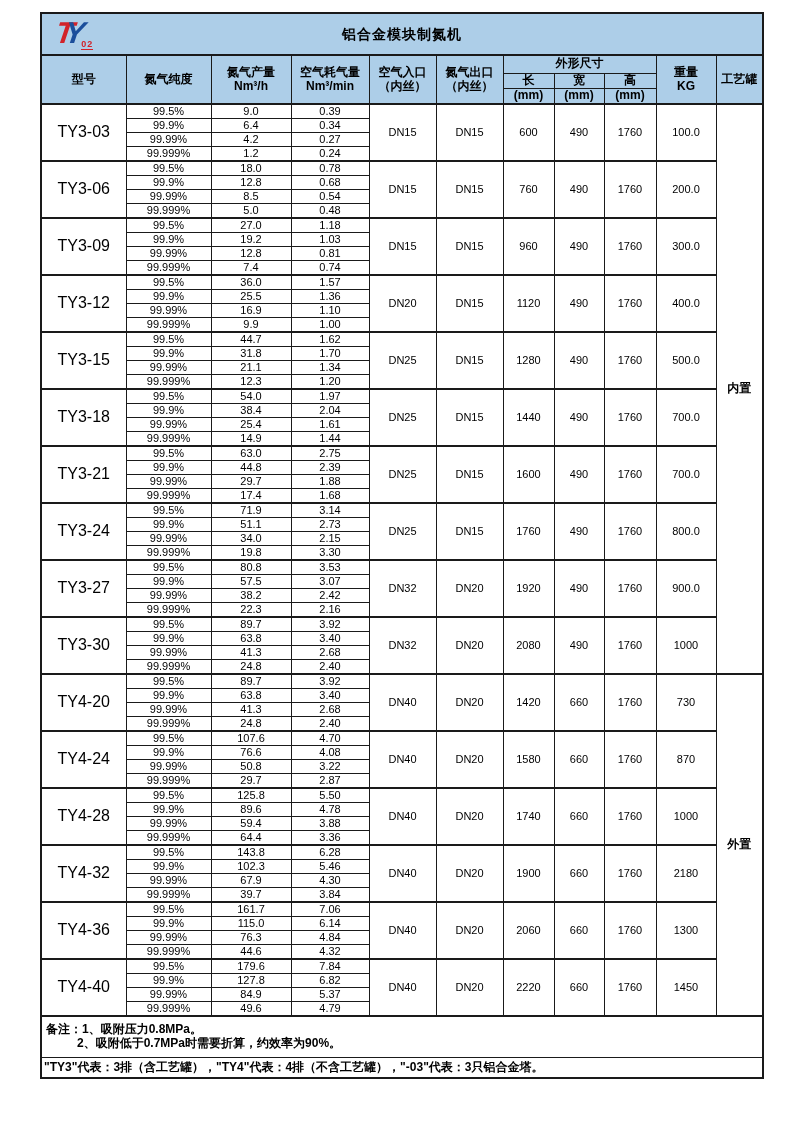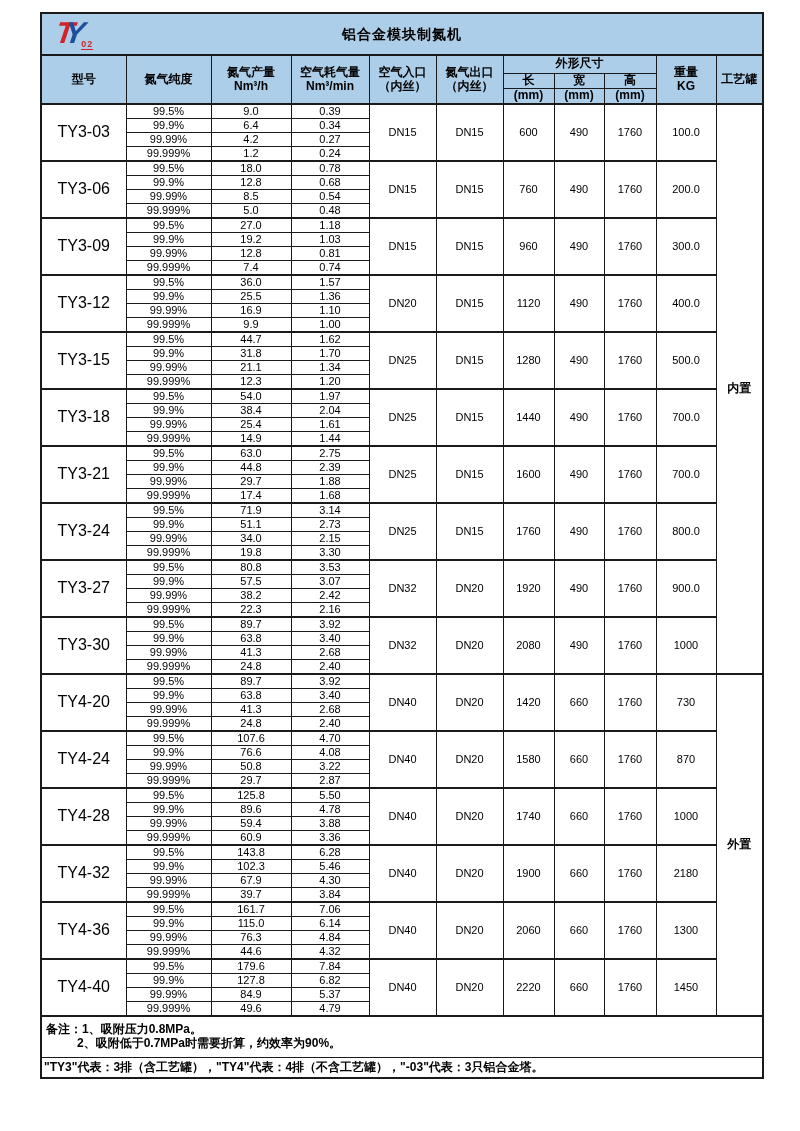--- a/index.html
+++ b/index.html
@@ -450,21 +450,21 @@
           <td>89.6</td>
           <td>4.78</td>
         </tr>
         <tr class="spec-row">
           <td>99.99%</td>
           <td>59.4</td>
           <td>3.88</td>
         </tr>
         <tr class="spec-row">
           <td>99.999%</td>
-          <td>60.9</td>
+          <td>64.4</td>
           <td>3.36</td>
         </tr>
         <tr class="spec-row block-start">
           <td rowspan="4" class="model-cell">TY4-32</td>
           <td>99.5%</td>
           <td>143.8</td>
           <td>6.28</td>
           <td rowspan="4">DN40</td>
           <td rowspan="4">DN20</td>
           <td rowspan="4">1900</td>

